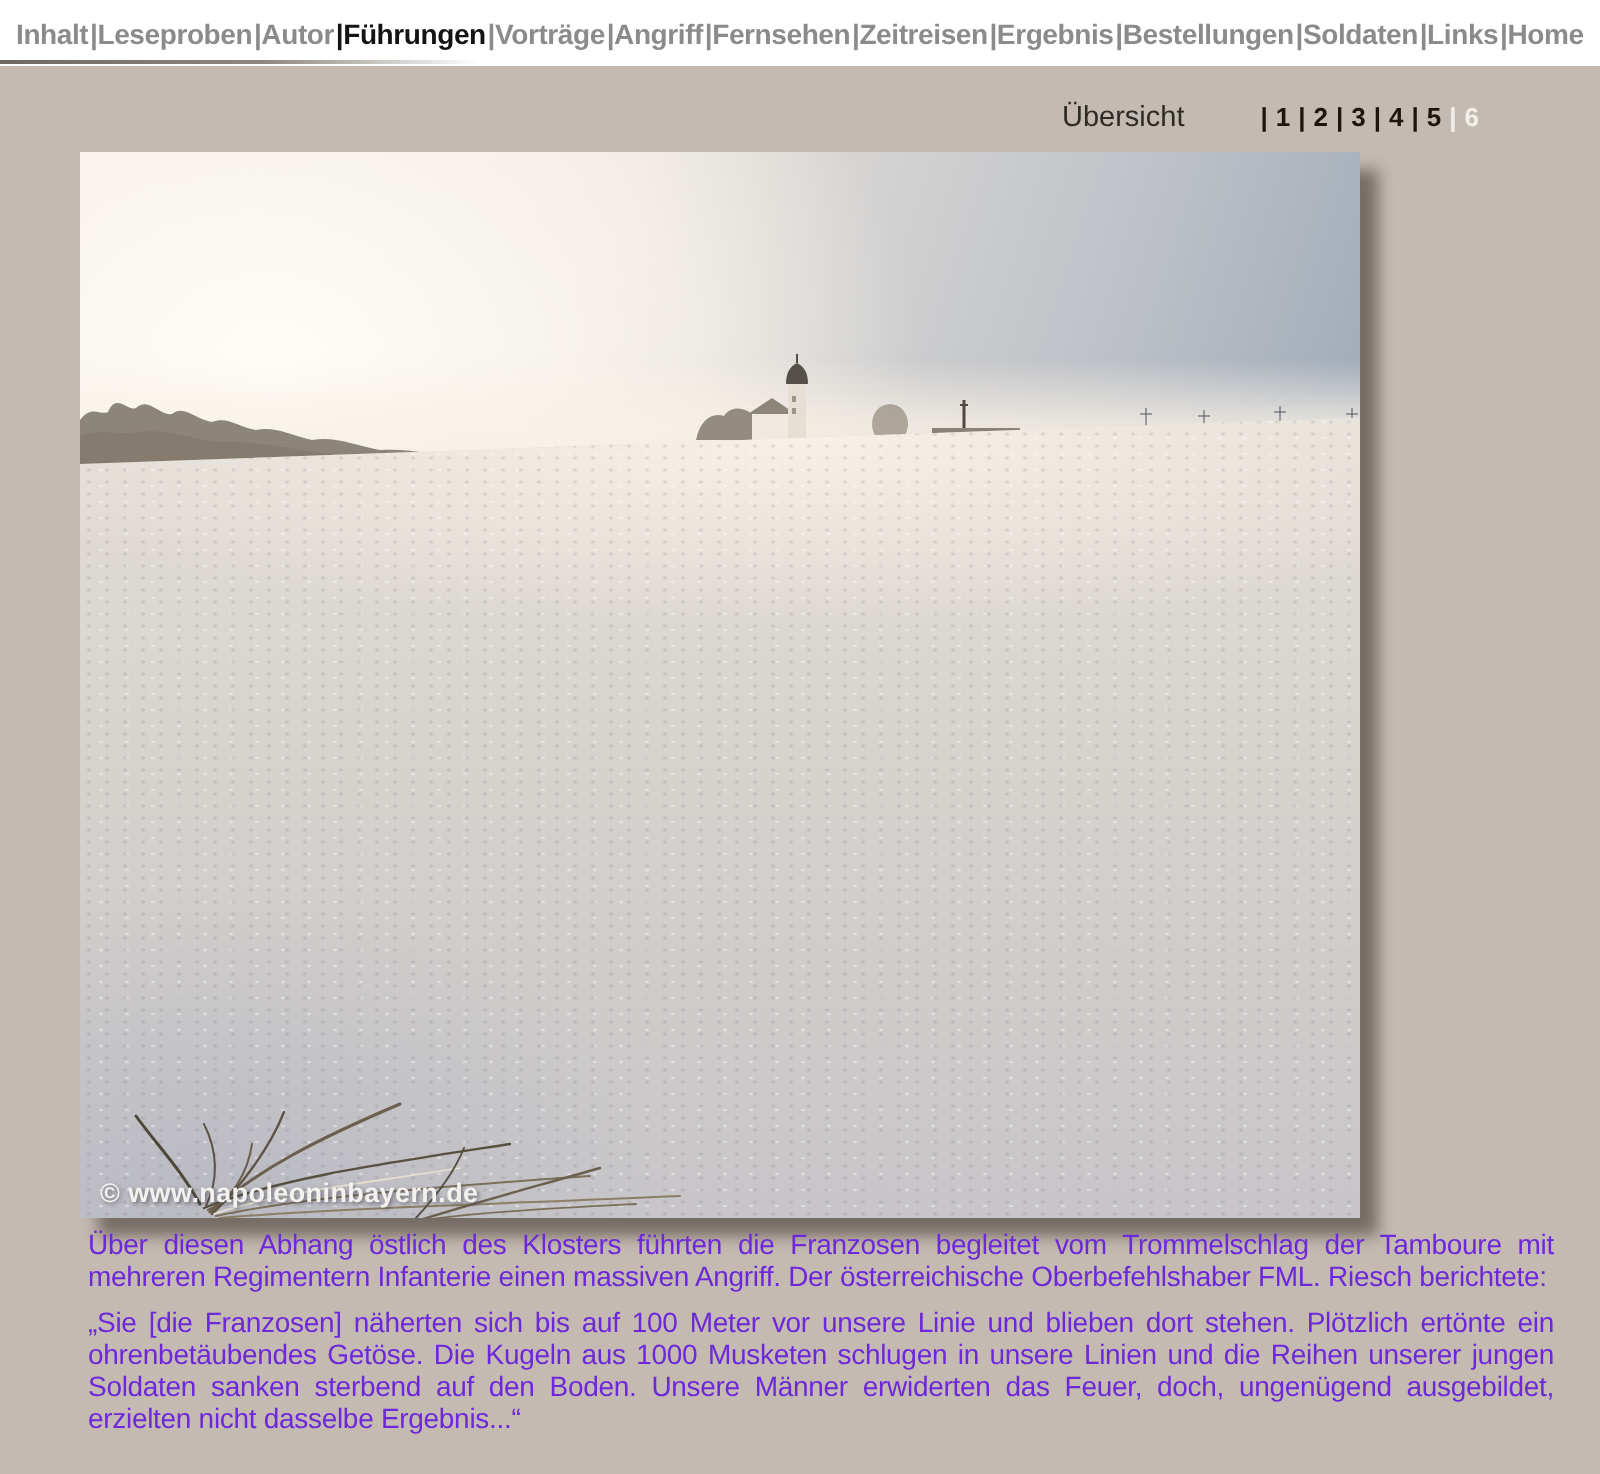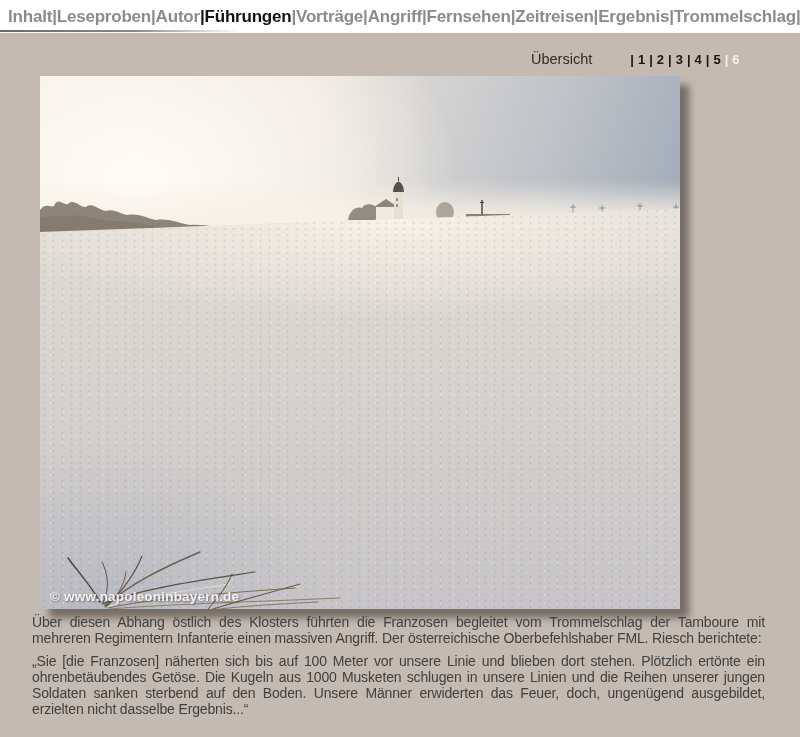--- a/index.html
+++ b/index.html
@@ -14,21 +14,21 @@
   
   .header {
     position:absolute; top:0; left:0; width:800px; height:33px;
     background:#ffffff;
   }
   .nav {
     display:flex; justify-content:space-between; align-items:center;
     height:100%; padding:0 8px; white-space:nowrap;
   }
   .nav-item {
-    font-size:17px; font-weight:bold; color:#8b8b8b;
+    font-size:14px; font-weight:bold; color:#8b8b8b;
     letter-spacing:-0.2px; text-decoration:none; cursor:pointer;
   }
   .nav-item.active { color:#141414; }
   .nav-underline {
     position:absolute; left:0; top:30px; width:240px; height:2px;
     background:linear-gradient(to right,#6e6862 0%,#8d8780 55%,rgba(141,135,128,0) 100%);
   }
 
   
   .pager {
@@ -85,41 +85,41 @@
   .grass { position:absolute; left:10px; top:438px; }
   .watermark {
     position:absolute; left:10px; top:513px;
     font-size:13.5px; font-weight:bold; color:#f4f2ef;
     text-shadow:1px 1px 2px rgba(70,68,78,0.65);
     letter-spacing:0.2px;
   }
 
   
   .article {
-    position:absolute; left:32px; top:614px; width:733px;
-    font-size:14px; line-height:16px; color:#404040;
+    position:absolute; left:44px; top:614px; width:733px;
+    font-size:14px; line-height:16px; color:#6d28d9;
     text-align:justify; letter-spacing:-0.15px;
   }
   .article .quote { margin-top:7px; }
 </style>
 </head>
 <body>
 
 <div class="header">
   <nav class="nav">
     <a class="nav-item">Inhalt</a>
     <a class="nav-item">|Leseproben</a>
     <a class="nav-item">|Autor</a>
     <a class="nav-item active">|Führungen</a>
     <a class="nav-item">|Vorträge</a>
     <a class="nav-item">|Angriff</a>
     <a class="nav-item">|Fernsehen</a>
     <a class="nav-item">|Zeitreisen</a>
     <a class="nav-item">|Ergebnis</a>
-    <a class="nav-item">|Trommelschlag</a>
+    <a class="nav-item">|Bestellungen</a>
     <a class="nav-item">|Soldaten</a>
     <a class="nav-item">|Links</a>
     <a class="nav-item">|Home</a>
   </nav>
 </div>
 <div class="nav-underline"></div>
 
 <div class="pager">
   <span class="pager-overview">Übersicht</span>
   <span class="pages">

